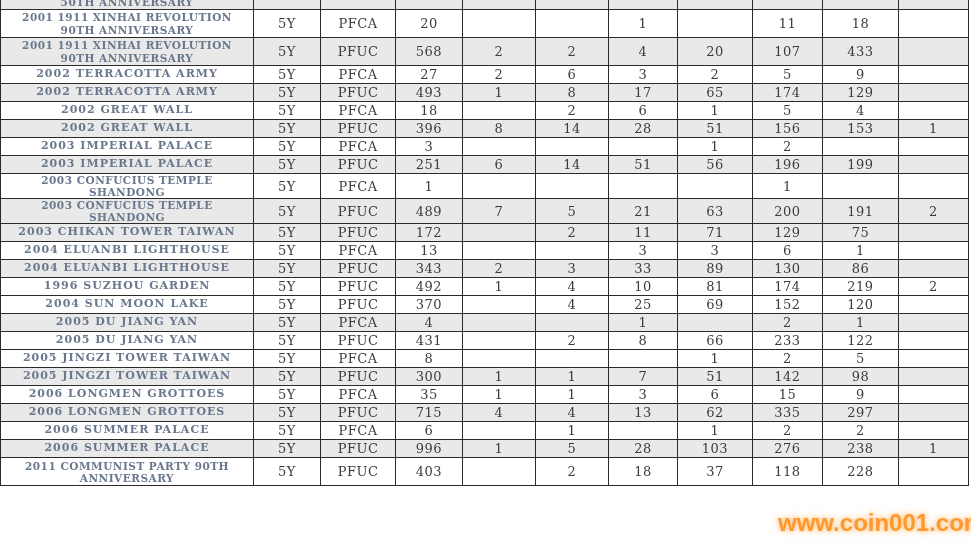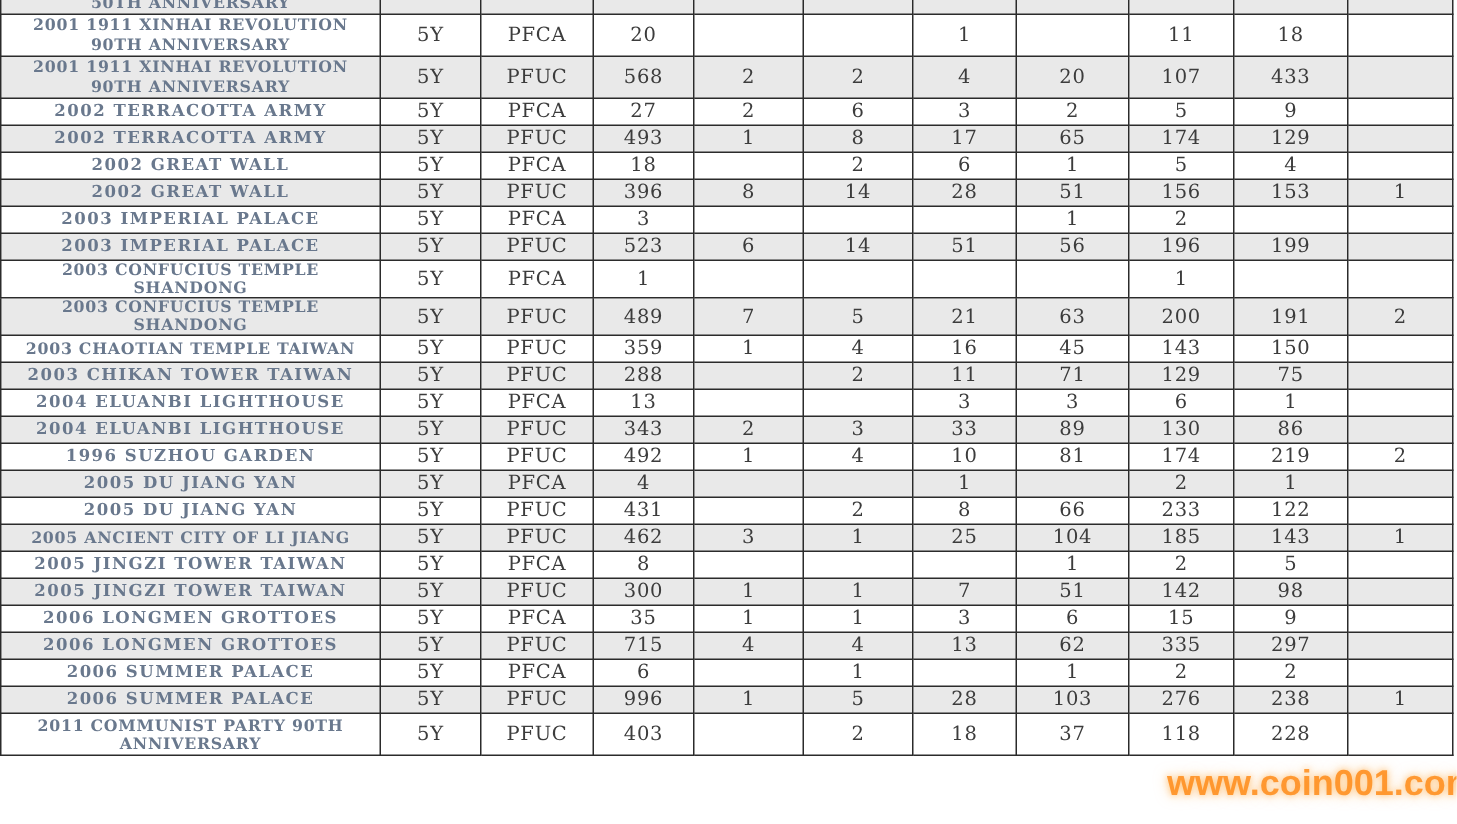--- a/index.html
+++ b/index.html
@@ -159,21 +159,21 @@
           <td class="num-cell"></td>
           <td class="num-cell">1</td>
           <td class="num-cell">2</td>
           <td class="num-cell"></td>
           <td class="num-cell"></td>
         </tr>
         <tr class="gray h18">
           <td class="name-cell">2003 IMPERIAL PALACE</td>
           <td class="num-cell">5Y</td>
           <td class="num-cell">PFUC</td>
-          <td class="num-cell">523</td>
+          <td class="num-cell">251</td>
           <td class="num-cell">6</td>
           <td class="num-cell">14</td>
           <td class="num-cell">51</td>
           <td class="num-cell">56</td>
           <td class="num-cell">196</td>
           <td class="num-cell">199</td>
           <td class="num-cell"></td>
         </tr>
         <tr class="white h18 small-name">
           <td class="name-cell">2003 CONFUCIUS TEMPLE SHANDONG</td>
@@ -194,38 +194,25 @@
           <td class="num-cell">PFUC</td>
           <td class="num-cell">489</td>
           <td class="num-cell">7</td>
           <td class="num-cell">5</td>
           <td class="num-cell">21</td>
           <td class="num-cell">63</td>
           <td class="num-cell">200</td>
           <td class="num-cell">191</td>
           <td class="num-cell">2</td>
         </tr>
-        <tr class="white h18 small-name">
-          <td class="name-cell">2003 CHAOTIAN TEMPLE TAIWAN</td>
-          <td class="num-cell">5Y</td>
-          <td class="num-cell">PFUC</td>
-          <td class="num-cell">359</td>
-          <td class="num-cell">1</td>
-          <td class="num-cell">4</td>
-          <td class="num-cell">16</td>
-          <td class="num-cell">45</td>
-          <td class="num-cell">143</td>
-          <td class="num-cell">150</td>
-          <td class="num-cell"></td>
-        </tr>
         <tr class="gray h18">
           <td class="name-cell">2003 CHIKAN TOWER TAIWAN</td>
           <td class="num-cell">5Y</td>
           <td class="num-cell">PFUC</td>
-          <td class="num-cell">288</td>
+          <td class="num-cell">172</td>
           <td class="num-cell"></td>
           <td class="num-cell">2</td>
           <td class="num-cell">11</td>
           <td class="num-cell">71</td>
           <td class="num-cell">129</td>
           <td class="num-cell">75</td>
           <td class="num-cell"></td>
         </tr>
         <tr class="white h18">
           <td class="name-cell">2004 ELUANBI LIGHTHOUSE</td>
@@ -259,20 +246,33 @@
           <td class="num-cell">PFUC</td>
           <td class="num-cell">492</td>
           <td class="num-cell">1</td>
           <td class="num-cell">4</td>
           <td class="num-cell">10</td>
           <td class="num-cell">81</td>
           <td class="num-cell">174</td>
           <td class="num-cell">219</td>
           <td class="num-cell">2</td>
         </tr>
+        <tr class="white h18">
+          <td class="name-cell">2004 SUN MOON LAKE</td>
+          <td class="num-cell">5Y</td>
+          <td class="num-cell">PFUC</td>
+          <td class="num-cell">370</td>
+          <td class="num-cell"></td>
+          <td class="num-cell">4</td>
+          <td class="num-cell">25</td>
+          <td class="num-cell">69</td>
+          <td class="num-cell">152</td>
+          <td class="num-cell">120</td>
+          <td class="num-cell"></td>
+        </tr>
         <tr class="gray h18">
           <td class="name-cell">2005 DU JIANG YAN</td>
           <td class="num-cell">5Y</td>
           <td class="num-cell">PFCA</td>
           <td class="num-cell">4</td>
           <td class="num-cell"></td>
           <td class="num-cell"></td>
           <td class="num-cell">1</td>
           <td class="num-cell"></td>
           <td class="num-cell">2</td>
@@ -284,33 +284,20 @@
           <td class="num-cell">5Y</td>
           <td class="num-cell">PFUC</td>
           <td class="num-cell">431</td>
           <td class="num-cell"></td>
           <td class="num-cell">2</td>
           <td class="num-cell">8</td>
           <td class="num-cell">66</td>
           <td class="num-cell">233</td>
           <td class="num-cell">122</td>
           <td class="num-cell"></td>
-        </tr>
-        <tr class="gray h18 small-name">
-          <td class="name-cell">2005 ANCIENT CITY OF LI JIANG</td>
-          <td class="num-cell">5Y</td>
-          <td class="num-cell">PFUC</td>
-          <td class="num-cell">462</td>
-          <td class="num-cell">3</td>
-          <td class="num-cell">1</td>
-          <td class="num-cell">25</td>
-          <td class="num-cell">104</td>
-          <td class="num-cell">185</td>
-          <td class="num-cell">143</td>
-          <td class="num-cell">1</td>
         </tr>
         <tr class="white h18">
           <td class="name-cell">2005 JINGZI TOWER TAIWAN</td>
           <td class="num-cell">5Y</td>
           <td class="num-cell">PFCA</td>
           <td class="num-cell">8</td>
           <td class="num-cell"></td>
           <td class="num-cell"></td>
           <td class="num-cell"></td>
           <td class="num-cell">1</td>

